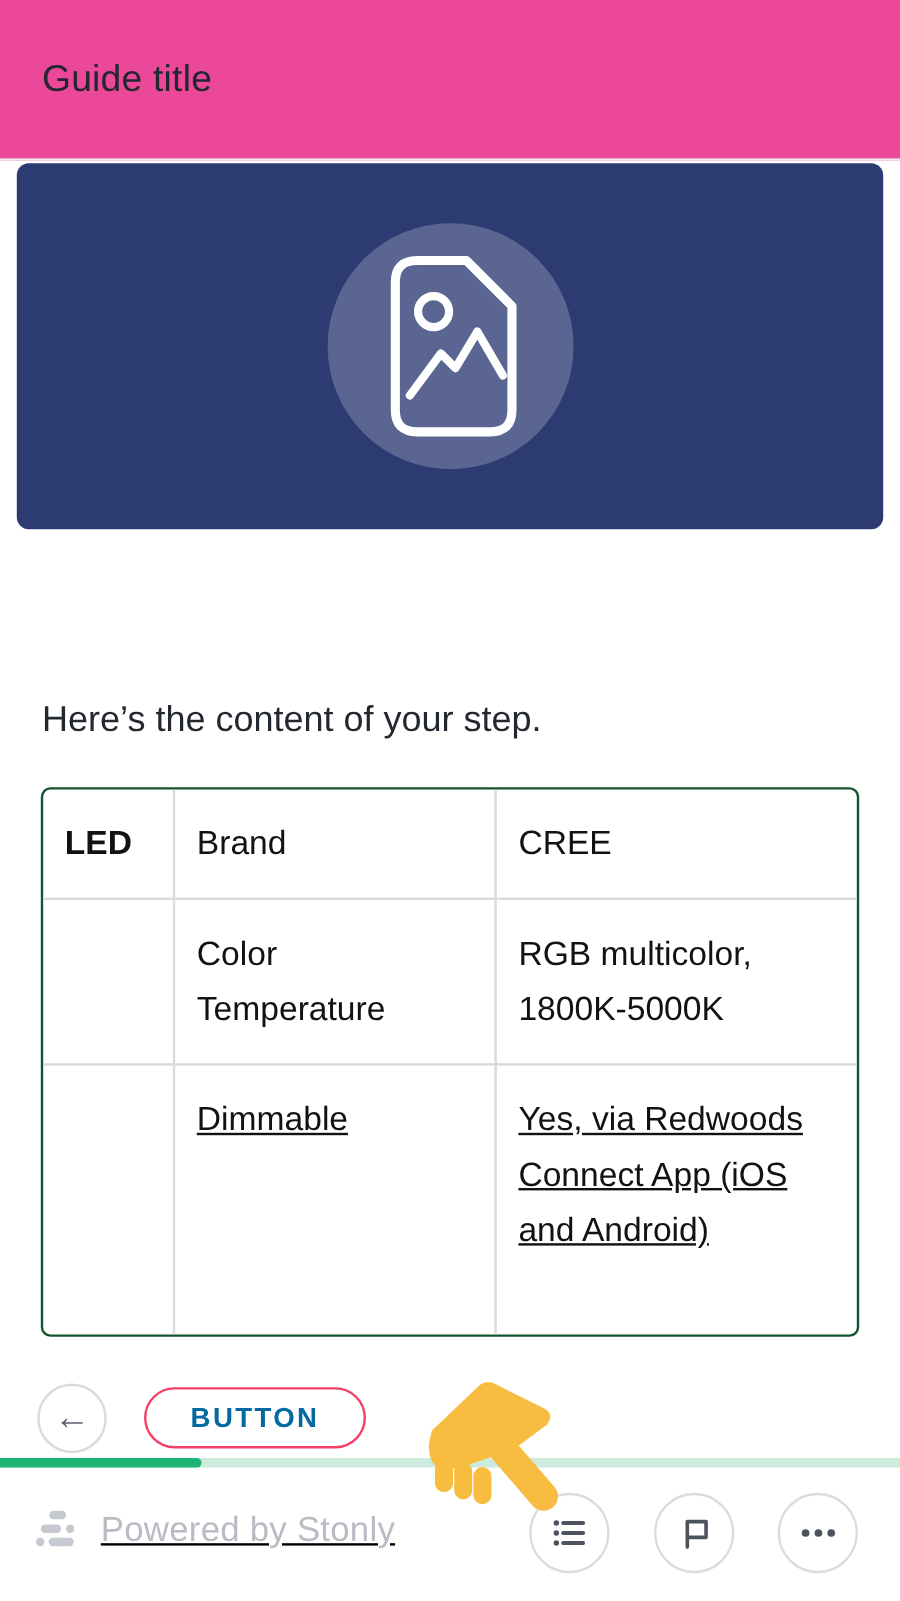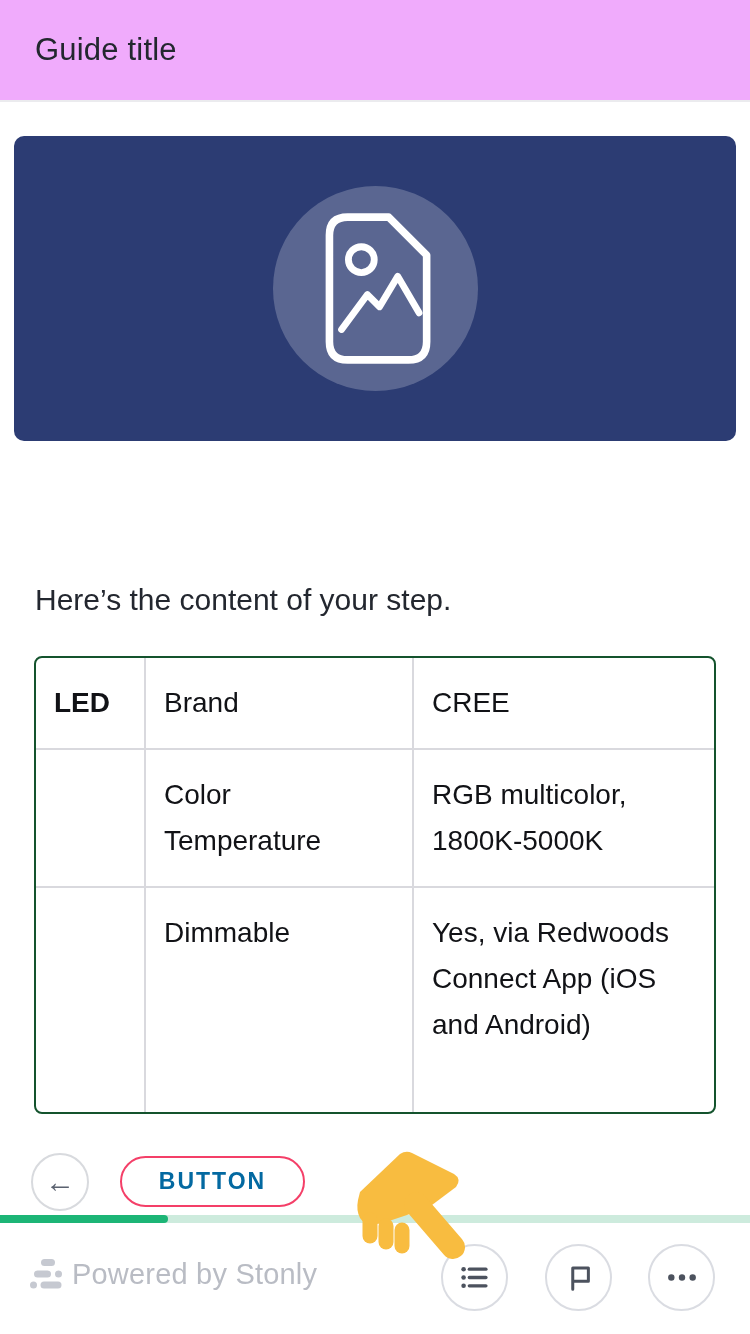--- a/index.html
+++ b/index.html
@@ -11,22 +11,22 @@
     height: 1334px;
     background: #ffffff;
     overflow: hidden;
     margin: 0 auto;
   }
 
   
   .header {
     position: absolute;
     left: 0; top: 0;
-    width: 750px; height: 102px;
-    background: #f0abfc;
+    width: 750px; height: 134px;
+    background: #ec4899;
     border-bottom: 2px solid #ebebee;
     display: flex;
     align-items: center;
     padding-left: 35px;
   }
   .header-title {
     font-size: 31px;
     color: #23272f;
     font-weight: 400;
     letter-spacing: 0.2px;
@@ -90,21 +90,21 @@
   .step-table td {
     border-right: 2px solid #d9d9de;
     border-bottom: 2px solid #d9d9de;
     vertical-align: top;
     padding: 22px 18px;
     font-size: 28px;
     line-height: 46px;
     color: #111216;
   }
   .step-table td:last-child { border-right: none; }
-  .step-table tr:last-child td { border-bottom: none; padding-bottom: 64px; }
+  .step-table tr:last-child td { border-bottom: none; padding-bottom: 64px; text-decoration: underline; }
   .step-table col.c1 { width: 109px; }
   .step-table col.c2 { width: 268px; }
   .step-table col.c3 { width: 305px; }
   .step-table td.bold { font-weight: 700; }
 
   
   .back-button {
     position: absolute;
     left: 31px; top: 1153px;
     width: 58px; height: 58px;
@@ -146,22 +146,24 @@
     height: 100%;
     background: #1cb576;
     border-radius: 0 4px 4px 0;
   }
 
   
   .powered-by {
     position: absolute;
     left: 30px; top: 1258px;
     display: flex;
-    gap: 6px;
+    align-items: center;
+    gap: 18px;
     cursor: pointer;
+    text-decoration: underline;
   }
   .powered-by-label {
     font-size: 29px;
     font-weight: 500;
     color: #b9bcc4;
     letter-spacing: 0.2px;
   }
   .circle-button {
     position: absolute;
     top: 1244px;

